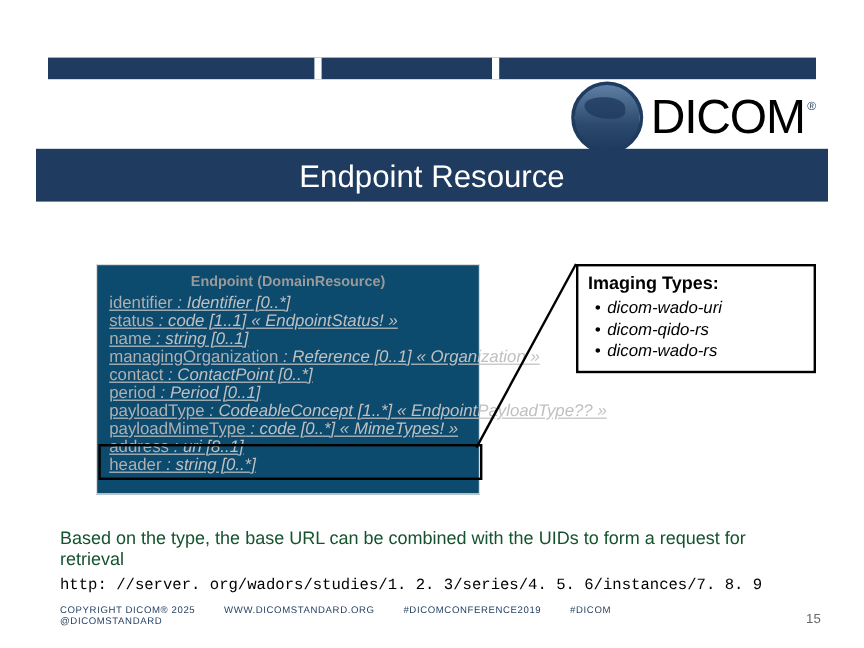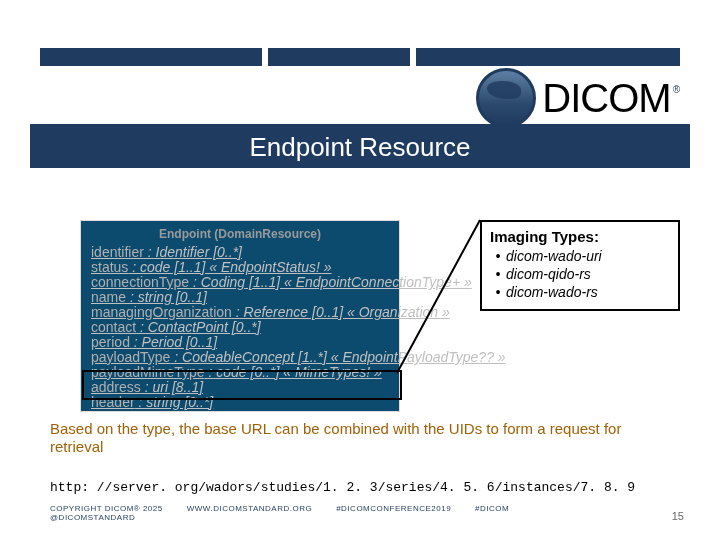--- a/index.html
+++ b/index.html
@@ -153,25 +153,25 @@
     font-style: italic;
   }
   .callout-item::before {
     content: "•";
     display: inline-block;
     width: 16px;
     text-align: center;
   }
   .body-text {
     position: absolute;
-    top: 420px;
+    top: 440px;
     left: 50px;
     width: 620px;
     font-size: 15px;
-    color: #a16207;
+    color: #14532d;
     line-height: 18px;
   }
   .url-text {
     position: absolute;
     top: 480px;
     left: 50px;
     font-family: "Courier New", monospace;
     font-size: 13px;
     color: #000;
     white-space: nowrap;
@@ -215,21 +215,20 @@
 
 <div class="title-band">
   <span>Endpoint Resource</span>
 </div>
 
 <div class="diagram">
   <div class="heading">Endpoint (DomainResource)</div>
   <div id="diagram-lines">
       <div class="diagram-line"><span class="attr-name">identifier</span><span> : Identifier [0..*]</span></div>
       <div class="diagram-line"><span class="attr-name">status</span><span> : code [1..1] « EndpointStatus! »</span></div>
-      <div class="diagram-line"><span class="attr-name">connectionType</span><span> : Coding [1..1] « EndpointConnectionType+ »</span></div>
       <div class="diagram-line"><span class="attr-name">name</span><span> : string [0..1]</span></div>
       <div class="diagram-line"><span class="attr-name">managingOrganization</span><span> : Reference [0..1] « Organization »</span></div>
       <div class="diagram-line"><span class="attr-name">contact</span><span> : ContactPoint [0..*]</span></div>
       <div class="diagram-line"><span class="attr-name">period</span><span> : Period [0..1]</span></div>
       <div class="diagram-line"><span class="attr-name">payloadType</span><span> : CodeableConcept [1..*] « EndpointPayloadType?? »</span></div>
       <div class="diagram-line"><span class="attr-name">payloadMimeType</span><span> : code [0..*] « MimeTypes! »</span></div>
       <div class="diagram-line"><span class="attr-name">address</span><span> : uri [8..1]</span></div>
       <div class="diagram-line"><span class="attr-name">header</span><span> : string [0..*]</span></div>
     </div>
 </div>

